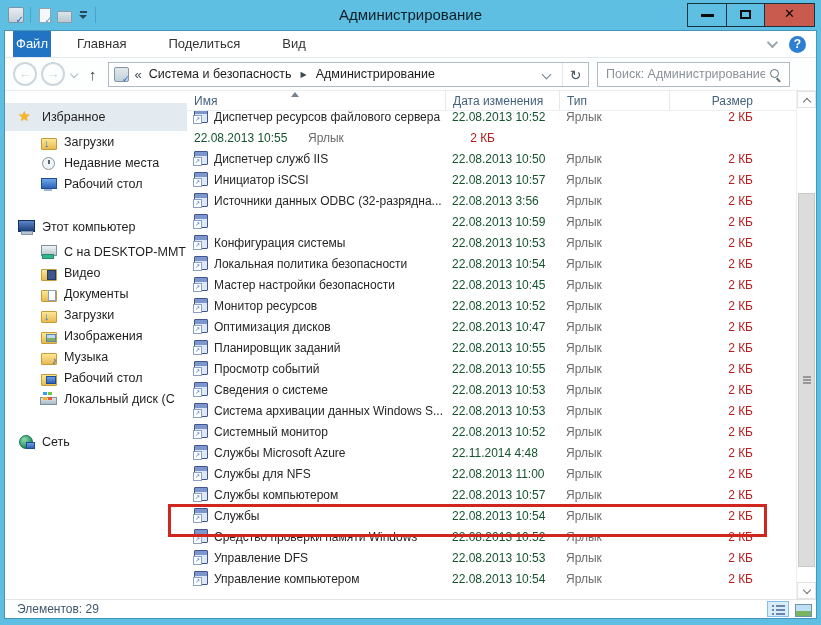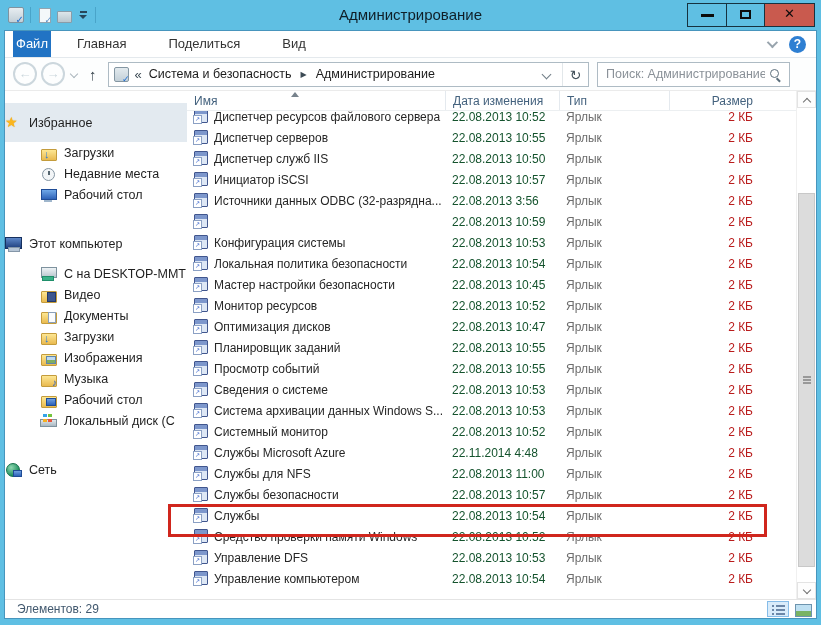--- a/index.html
+++ b/index.html
@@ -62,21 +62,21 @@
   .mag { width:13px; height:13px; position:relative; margin-right:7px; flex:none; }
   .mag::before { content:""; position:absolute; left:1px; top:1px; width:7px; height:7px; border:1.6px solid #5c6f7c; border-radius:50%; }
   .mag::after { content:""; position:absolute; right:1px; bottom:0; width:5px; height:1.6px; background:#5c6f7c; transform:rotate(45deg); }
 
   
   .main { flex:1; display:flex; min-height:0; position:relative; }
 
   
   .sidebar { width:182px; flex:none; padding-top:12px; overflow:hidden; }
   .titem { display:flex; align-items:center; height:21px; white-space:nowrap; font-size:12.5px; color:#1e1e1e; }
-  .titem.d0 { height:39px; }
+  .titem.d0 { padding-left:13px; height:28px; }
   .titem.d1 { padding-left:35px; }
   .titem.sel { background:#e3eaf0; }
   .tree-gap { height:19px; }
 
   .ic { width:17px; height:16px; position:relative; display:inline-block; flex:none; margin-right:7px; }
   .ic.star::before { content:"★"; position:absolute; left:0; top:-1px; font-size:14px; color:#fbb61e; text-shadow:0 0 1px #d89510; }
   .ic.folder-down::before,.ic.folder-video::before,.ic.folder-doc::before,.ic.folder-pic::before,.ic.folder-music::before,.ic.folder-desk::before {
     content:""; position:absolute; left:1px; top:4px; width:14px; height:10px;
     background:linear-gradient(#fde793,#e9ba50); border:1px solid #c49c3c; border-radius:1px; }
   .ic.folder-down::after { content:"↓"; position:absolute; left:4px; top:3px; color:#2e7ad6; font-size:11px; font-weight:bold; }
@@ -289,24 +289,20 @@
               <div class="row">
                 <div class="c name">
                   <span class="sc"></span>
                   <span>Диспетчер ресурсов файлового сервера</span>
                 </div>
                 <div class="c date">22.08.2013 10:52</div>
                 <div class="c type">Ярлык</div>
                 <div class="c size">2 КБ</div>
               </div>
               <div class="row">
-                <div class="c name">
-                  <span class="sc"></span>
-                  <span>Диспетчер серверов</span>
-                </div>
                 <div class="c date">22.08.2013 10:55</div>
                 <div class="c type">Ярлык</div>
                 <div class="c size">2 КБ</div>
               </div>
               <div class="row">
                 <div class="c name">
                   <span class="sc"></span>
                   <span>Диспетчер служб IIS</span>
                 </div>
                 <div class="c date">22.08.2013 10:50</div>
@@ -443,21 +439,21 @@
                   <span class="sc"></span>
                   <span>Службы для NFS</span>
                 </div>
                 <div class="c date">22.08.2013 11:00</div>
                 <div class="c type">Ярлык</div>
                 <div class="c size">2 КБ</div>
               </div>
               <div class="row">
                 <div class="c name">
                   <span class="sc"></span>
-                  <span>Службы безопасности</span>
+                  <span>Службы компьютером</span>
                 </div>
                 <div class="c date">22.08.2013 10:57</div>
                 <div class="c type">Ярлык</div>
                 <div class="c size">2 КБ</div>
               </div>
               <div class="row">
                 <div class="c name">
                   <span class="sc"></span>
                   <span>Службы</span>
                 </div>

